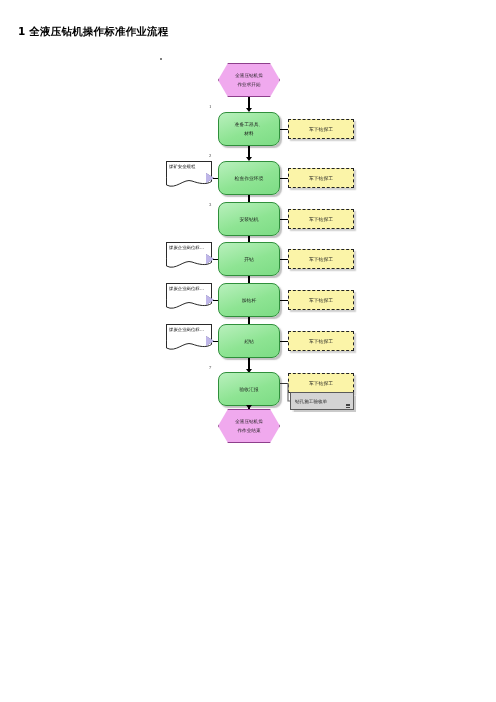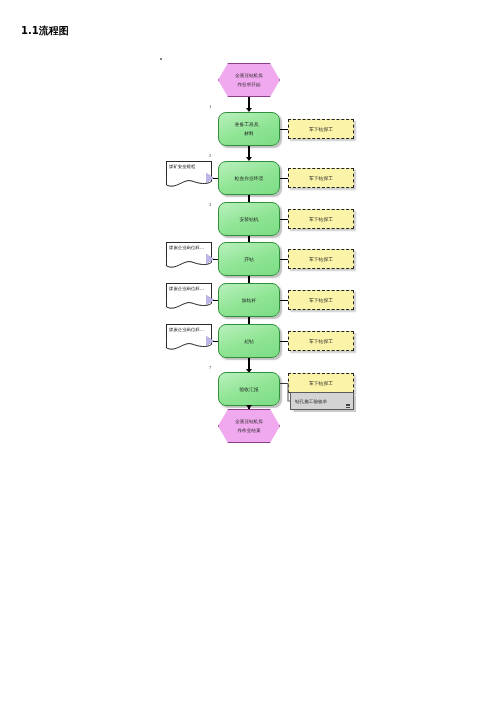--- a/index.html
+++ b/index.html
@@ -218,21 +218,21 @@
     font-size: 7.5px;
     color: #4a4a4a;
   }
 </style>
 </head>
 <body>
 
 <div class="page">
 
   <div class="heading-block">
-    <div class="h2">1.1流程图</div>
+    <div class="h1">1  全液压钻机操作标准作业流程</div>
   </div>
   <div class="stray-dot"></div>
 
   <div class="flow">
 
     <div class="node terminator" style="left:218px; top:63px;">
       <span>
         <span>全液压钻机操</span>
         <span>作业求开始</span>
       </span>

